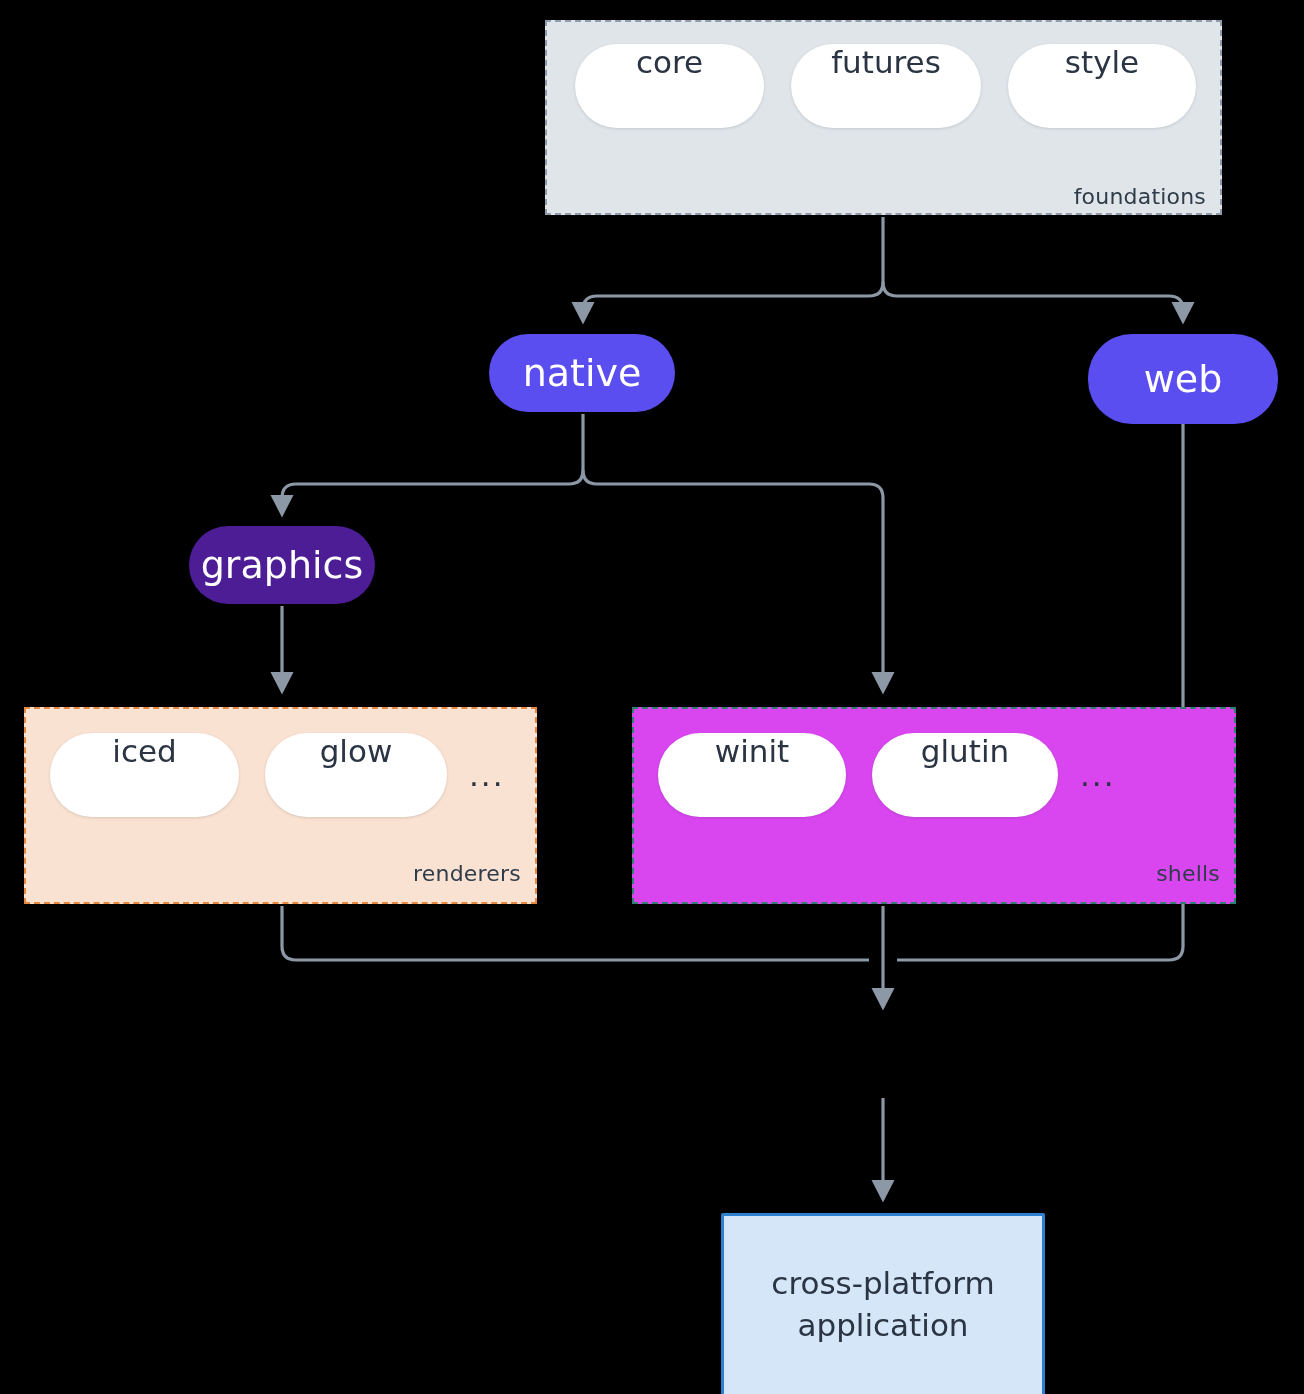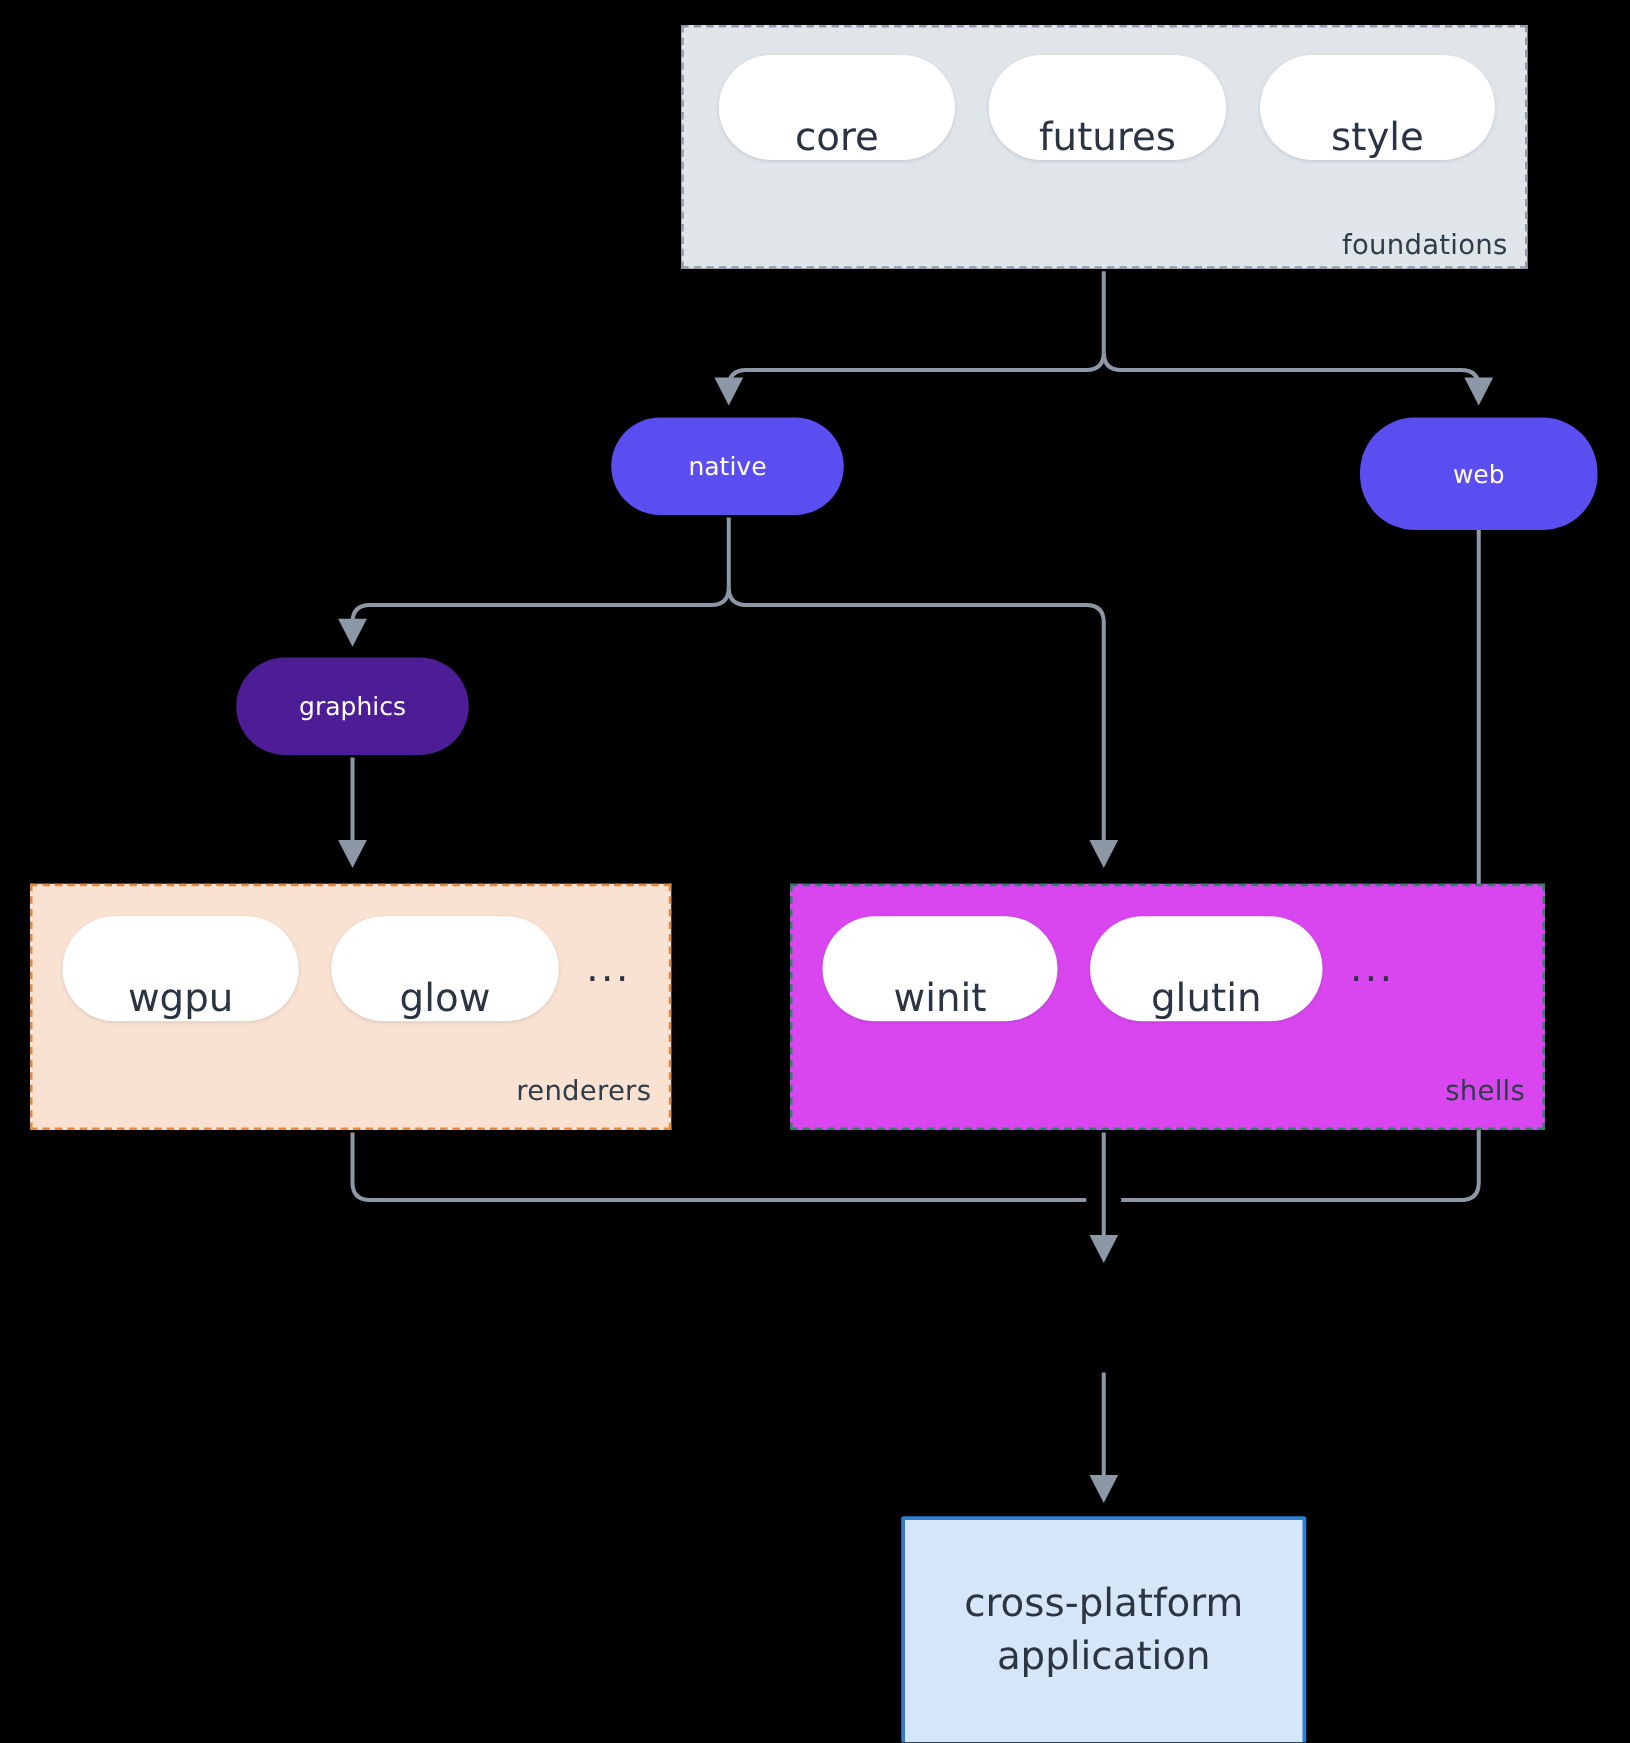--- a/index.html
+++ b/index.html
@@ -73,21 +73,21 @@
     border-color: #2f7f6f;
   }
 
   
   .leaf {
     box-sizing: border-box;
     height: 84px;
     background: #ffffff;
     border-radius: 42px;
     display: flex;
-    align-items: flex-end;
+    align-items: flex-start;
     justify-content: center;
     font-size: 31px;
     color: #2a3442;
     box-shadow: 0 1px 3px rgba(40,55,70,0.16);
     padding: 0 26px;
   }
   .ellipsis {
     font-size: 31px;
     color: #2a3442;
     letter-spacing: 2px;
@@ -95,21 +95,21 @@
     line-height: 0.6;
   }
 
   
   .node {
     position: absolute;
     box-sizing: border-box;
     display: flex;
     align-items: center;
     justify-content: center;
-    font-size: 20px;
+    font-size: 38px;
     color: #ffffff;
     border-radius: 44px;
     white-space: nowrap;
   }
   #node-native {
     left: 489px;
     top: 334px;
     width: 186px;
     height: 78px;
     background: #5b4ef0;
@@ -207,21 +207,21 @@
       <div class="leaf" style="width:188px;">
         <span>style</span>
       </div>
     </div>
     <div class="group-label" style="bottom:4px;">foundations</div>
   </div>
 
   <div class="group" id="grp-renderers">
     <div class="group-row" style="left:24px; top:24px;">
       <div class="leaf" style="width:189px; margin-right:26px;">
-        <span>wgpu</span>
+        <span>iced</span>
       </div>
       <div class="leaf" style="width:182px; margin-right:12px;">
         <span>glow</span>
       </div>
       <div class="ellipsis">...</div>
     </div>
     <div class="group-label" style="bottom:16px;">renderers</div>
   </div>
 
   <div class="group" id="grp-shells">

